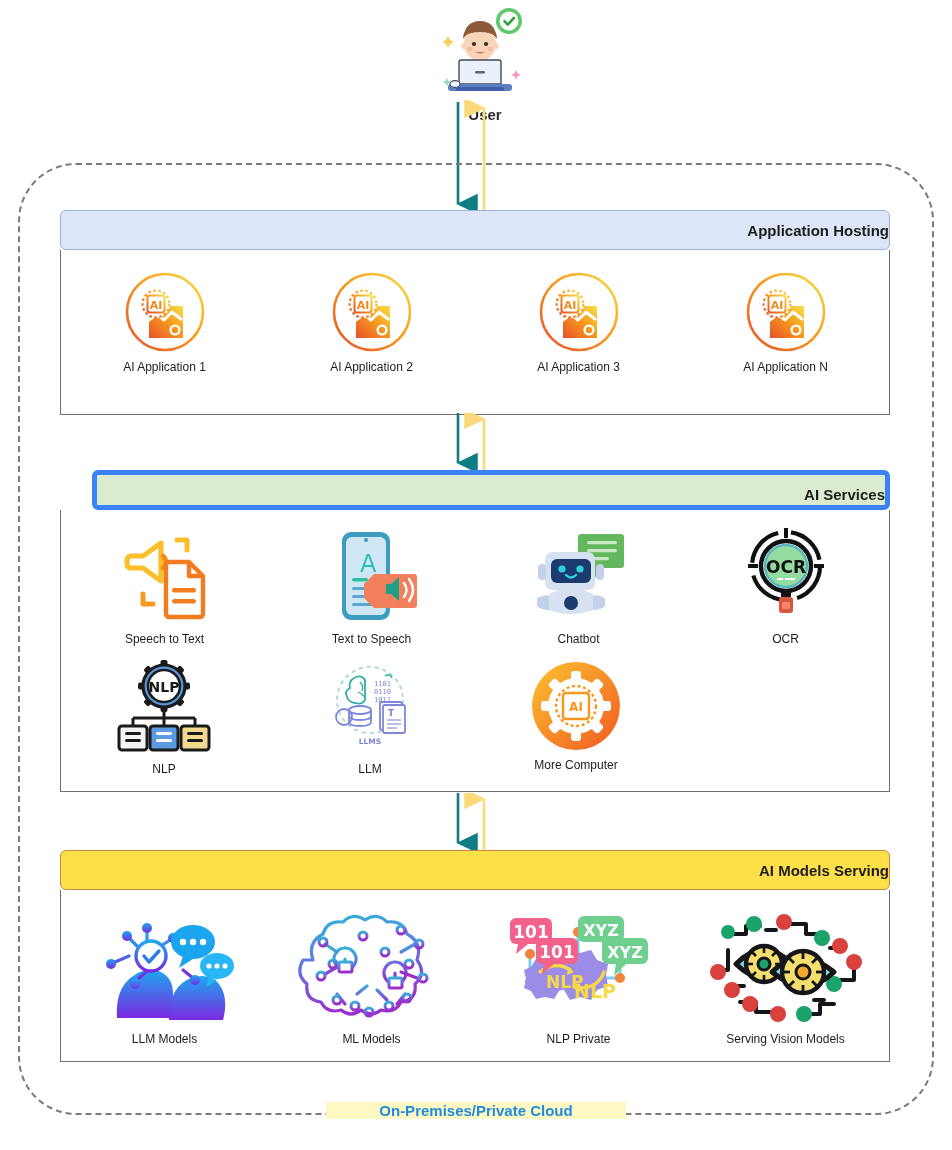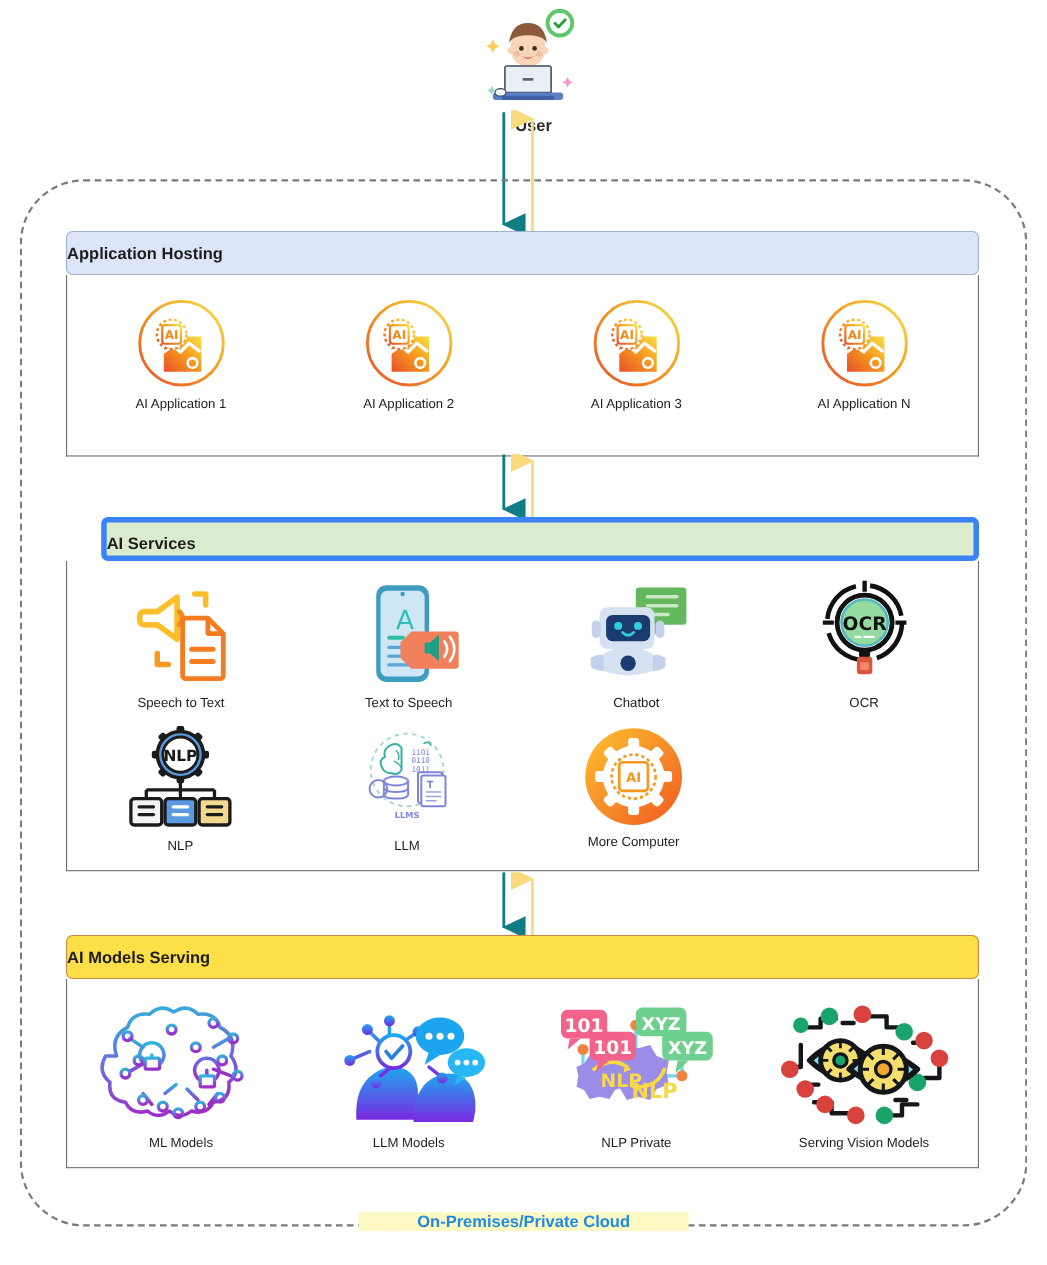--- a/index.html
+++ b/index.html
@@ -62,21 +62,21 @@
   
   .section {
     position: absolute;
     left: 60px;
     width: 830px;
     box-sizing: border-box;
   }
   .section-header {
     height: 40px;
     line-height: 40px;
-    text-align: left;
+    text-align: right;
     font-size: 15px;
     font-weight: bold;
     color: #1d1d1d;
     border-radius: 6px;
     box-sizing: border-box;
   }
   .section-body {
     background: #ffffff;
     border: 1px solid #6f6f6f;
     border-top: none;
@@ -512,20 +512,66 @@
   <line x1="44" y1="58" x2="44" y2="6" stroke="#fbd97d" stroke-width="2.6" marker-end="url(#mk-up-yellow)"></line>
 </svg>
 
 <div class="section" id="section-models-serving">
   <div class="section-header">AI Models Serving</div>
   <div class="section-body">
     <div class="row" id="models-row">
 
       <div class="cell">
         <span class="glyph">
+          <svg width="140" height="118" viewBox="0 0 140 118">
+            <defs>
+              <linearGradient id="hg" x1="0" y1="0" x2="0" y2="1">
+                <stop offset="0%" stop-color="#1da8f0"></stop>
+                  <stop offset="100%" stop-color="#7a29e0"></stop>
+              </linearGradient>
+            </defs>
+
+            <path d="M22 110 q-2 -30 16 -42 q14 -10 28 -4 q12 6 12 22 v24z" fill="url(#hg)"></path>
+            <path d="M74 112 q0 -34 22 -42 q18 -6 28 6 q10 14 4 36z" fill="url(#hg)"></path>
+
+            <g fill="none" stroke="url(#hg)" stroke-width="3.2" stroke-linecap="round">
+              <path d="M20 54 l14 -6 M34 30 l10 10 M52 24 v10 M66 38 l12 -8 M44 70 l12 -10 M88 62 l10 8"></path>
+            </g>
+            <g fill="url(#hg)">
+              <circle cx="16" cy="56" r="5"></circle>
+                <circle cx="32" cy="28" r="5"></circle>
+              <circle cx="52" cy="20" r="5"></circle>
+                <circle cx="78" cy="30" r="5"></circle>
+              <circle cx="40" cy="76" r="5"></circle>
+                <circle cx="100" cy="72" r="5"></circle>
+            </g>
+            <circle cx="56" cy="48" r="15" fill="#ffffff" stroke="url(#hg)" stroke-width="3.4"></circle>
+            <path d="M49 48 l5 6 10 -11" stroke="#2a7fe0" stroke-width="3.4" fill="none" stroke-linecap="round" stroke-linejoin="round"></path>
+
+            <ellipse cx="98" cy="34" rx="22" ry="17" fill="#1ca5ef"></ellipse>
+            <path d="M88 48 l-4 12 14 -9z" fill="#1ca5ef"></path>
+            <g fill="#ffffff">
+                <circle cx="88" cy="34" r="3.2"></circle>
+                <circle cx="98" cy="34" r="3.2"></circle>
+                <circle cx="108" cy="34" r="3.2"></circle>
+              </g>
+            <ellipse cx="122" cy="58" rx="17" ry="13" fill="#29b6f6"></ellipse>
+            <path d="M114 69 l-3 10 11 -7z" fill="#29b6f6"></path>
+            <g fill="#ffffff">
+                <circle cx="114" cy="58" r="2.6"></circle>
+                <circle cx="122" cy="58" r="2.6"></circle>
+                <circle cx="130" cy="58" r="2.6"></circle>
+              </g>
+          </svg>
+        </span>
+        <span class="caption">LLM Models</span>
+      </div>
+
+      <div class="cell">
+        <span class="glyph">
           <svg width="150" height="118" viewBox="0 0 150 118">
             <defs>
               <linearGradient id="brg" x1="0" y1="0" x2="0.2" y2="1">
                 <stop offset="0%" stop-color="#2eb8d8"></stop>
                   <stop offset="55%" stop-color="#6b6ce0"></stop>
                   <stop offset="100%" stop-color="#9b30c8"></stop>
               </linearGradient>
             </defs>
             <g fill="none" stroke="url(#brg)" stroke-width="3.2" stroke-linejoin="round" stroke-linecap="round">
               <path d="M16 52 q-6 -18 10 -26 q4 -14 20 -12 q10 -10 22 -2 q12 -8 22 2 q16 -2 20 12 q16 8 10 26 q10 14 -2 24 q2 16 -14 18 q-6 12 -20 8 q-10 8 -20 0 q-10 8 -20 0 q-14 4 -20 -8 q-16 -2 -14 -18 q-12 -10 -4 -24z"></path>
@@ -551,66 +597,20 @@
               <circle cx="36" cy="56" r="4"></circle>
                 <circle cx="112" cy="56" r="4"></circle>
             </g>
             <g fill="#ffffff" stroke="url(#brg)" stroke-width="3">
               <rect x="42" y="54" width="13" height="10" rx="1.5"></rect>
               <rect x="92" y="70" width="13" height="10" rx="1.5"></rect>
             </g>
           </svg>
         </span>
         <span class="caption">ML Models</span>
-      </div>
-
-      <div class="cell">
-        <span class="glyph">
-          <svg width="140" height="118" viewBox="0 0 140 118">
-            <defs>
-              <linearGradient id="hg" x1="0" y1="0" x2="0" y2="1">
-                <stop offset="0%" stop-color="#1da8f0"></stop>
-                  <stop offset="100%" stop-color="#7a29e0"></stop>
-              </linearGradient>
-            </defs>
-
-            <path d="M22 110 q-2 -30 16 -42 q14 -10 28 -4 q12 6 12 22 v24z" fill="url(#hg)"></path>
-            <path d="M74 112 q0 -34 22 -42 q18 -6 28 6 q10 14 4 36z" fill="url(#hg)"></path>
-
-            <g fill="none" stroke="url(#hg)" stroke-width="3.2" stroke-linecap="round">
-              <path d="M20 54 l14 -6 M34 30 l10 10 M52 24 v10 M66 38 l12 -8 M44 70 l12 -10 M88 62 l10 8"></path>
-            </g>
-            <g fill="url(#hg)">
-              <circle cx="16" cy="56" r="5"></circle>
-                <circle cx="32" cy="28" r="5"></circle>
-              <circle cx="52" cy="20" r="5"></circle>
-                <circle cx="78" cy="30" r="5"></circle>
-              <circle cx="40" cy="76" r="5"></circle>
-                <circle cx="100" cy="72" r="5"></circle>
-            </g>
-            <circle cx="56" cy="48" r="15" fill="#ffffff" stroke="url(#hg)" stroke-width="3.4"></circle>
-            <path d="M49 48 l5 6 10 -11" stroke="#2a7fe0" stroke-width="3.4" fill="none" stroke-linecap="round" stroke-linejoin="round"></path>
-
-            <ellipse cx="98" cy="34" rx="22" ry="17" fill="#1ca5ef"></ellipse>
-            <path d="M88 48 l-4 12 14 -9z" fill="#1ca5ef"></path>
-            <g fill="#ffffff">
-                <circle cx="88" cy="34" r="3.2"></circle>
-                <circle cx="98" cy="34" r="3.2"></circle>
-                <circle cx="108" cy="34" r="3.2"></circle>
-              </g>
-            <ellipse cx="122" cy="58" rx="17" ry="13" fill="#29b6f6"></ellipse>
-            <path d="M114 69 l-3 10 11 -7z" fill="#29b6f6"></path>
-            <g fill="#ffffff">
-                <circle cx="114" cy="58" r="2.6"></circle>
-                <circle cx="122" cy="58" r="2.6"></circle>
-                <circle cx="130" cy="58" r="2.6"></circle>
-              </g>
-          </svg>
-        </span>
-        <span class="caption">LLM Models</span>
       </div>
 
       <div class="cell">
         <span class="glyph">
           <svg width="158" height="118" viewBox="0 0 158 118">
 
             <g fill="none" stroke="#7ad0f0" stroke-width="3">
               <path d="M30 46 v28 M30 74 h18 M78 24 v22 M120 40 v30 M120 70 h-16"></path>
             </g>
             <g fill="#f2823c">

